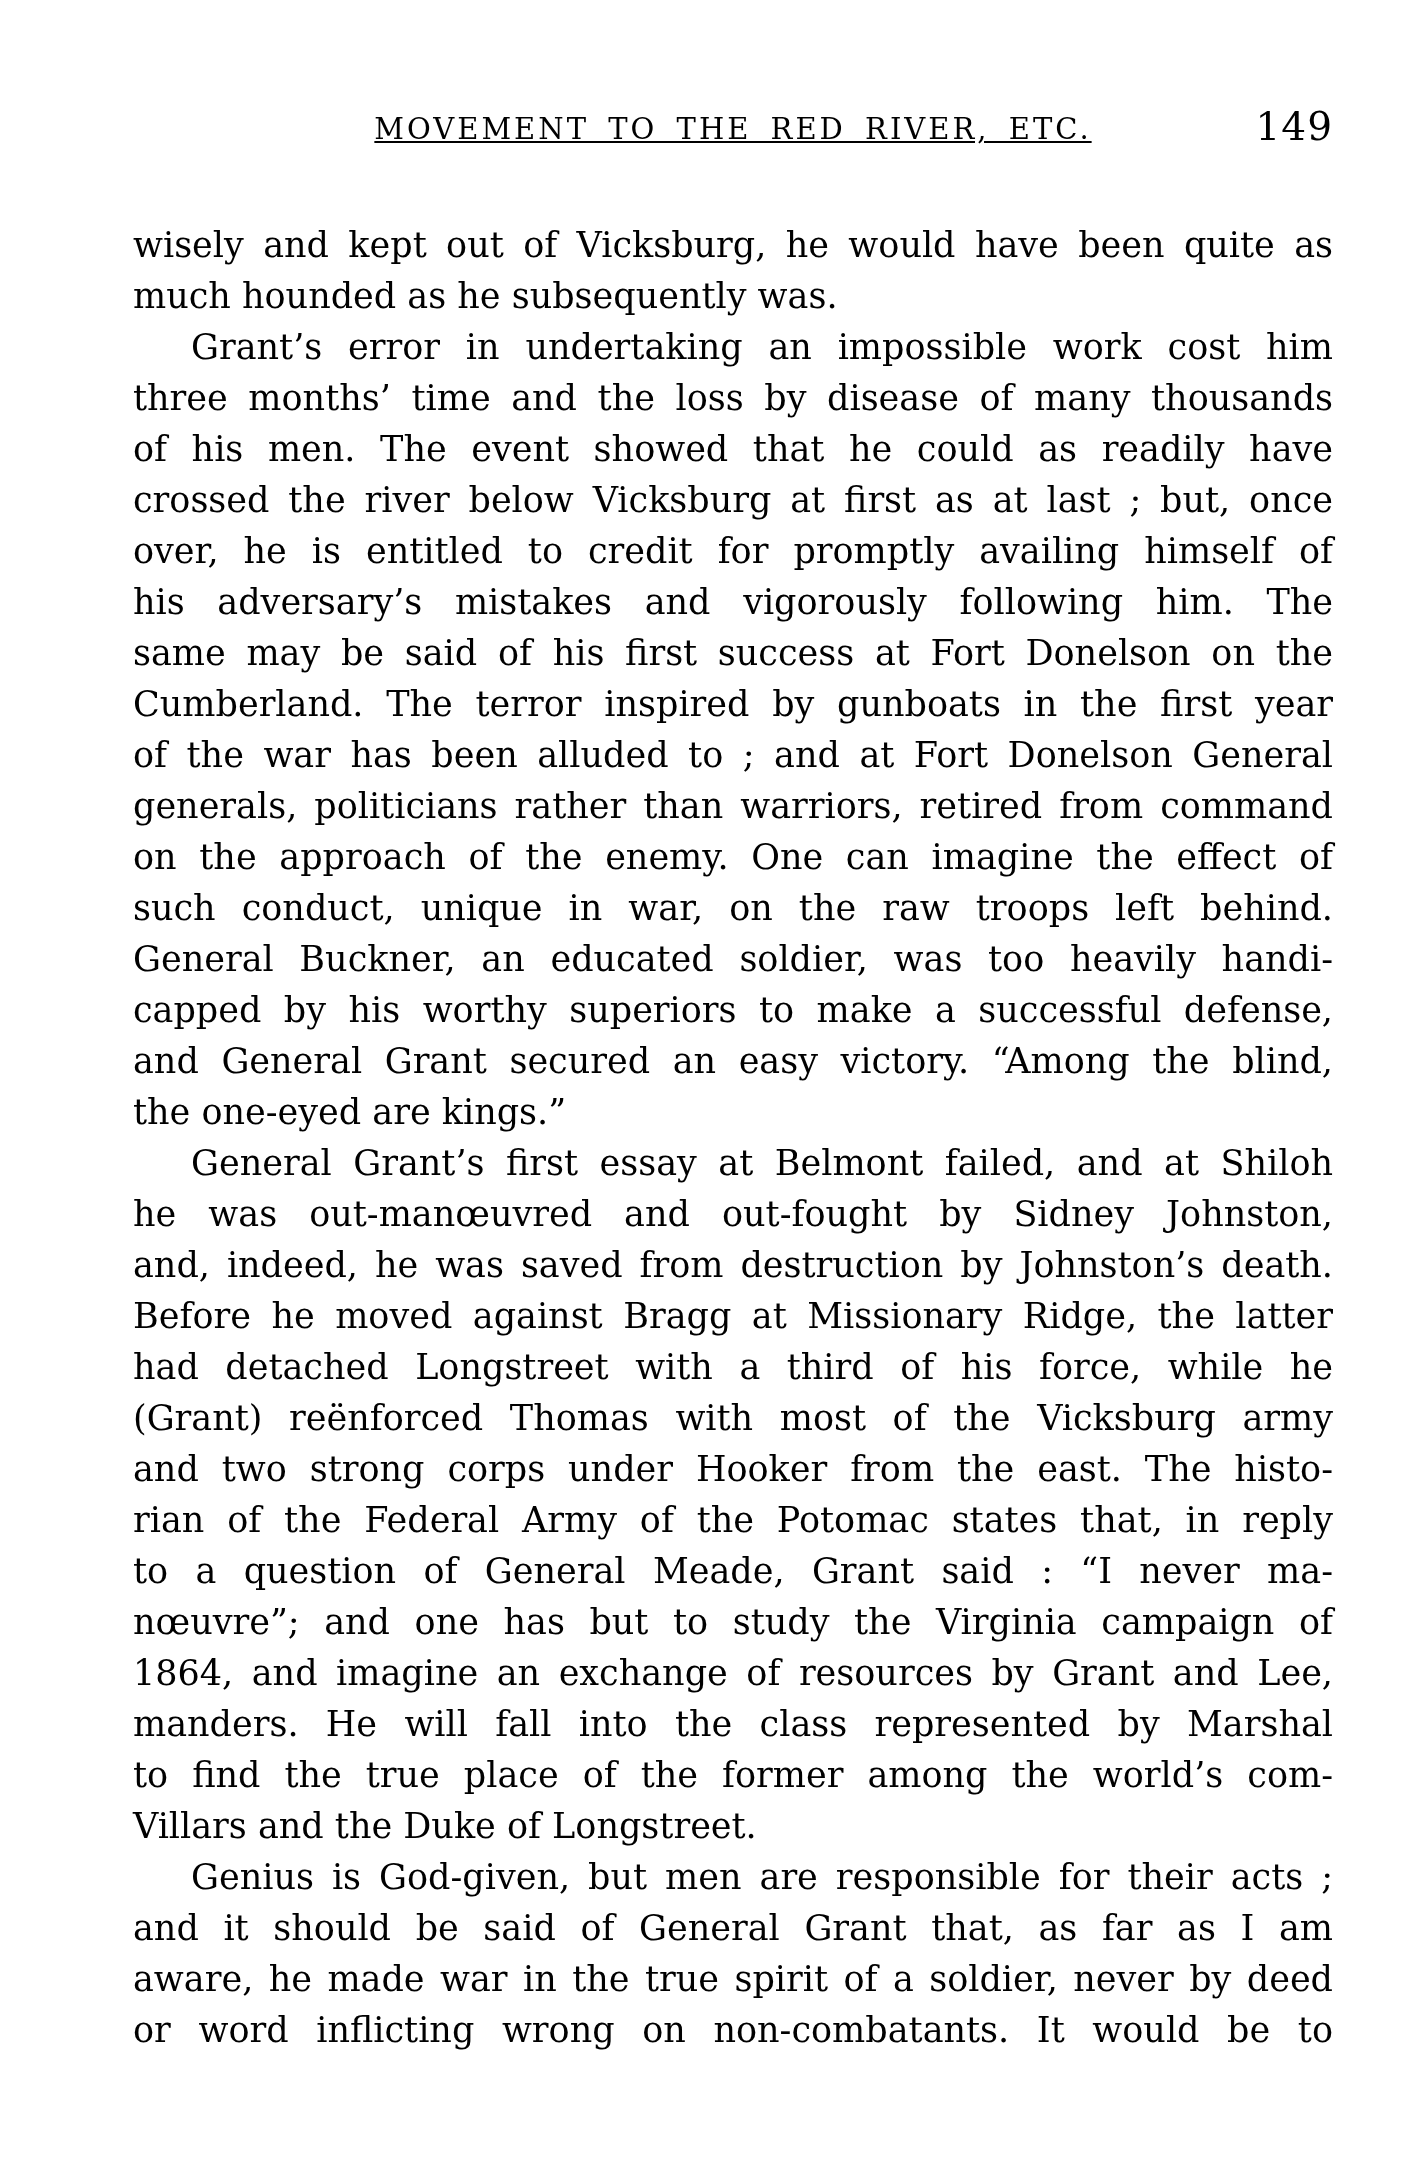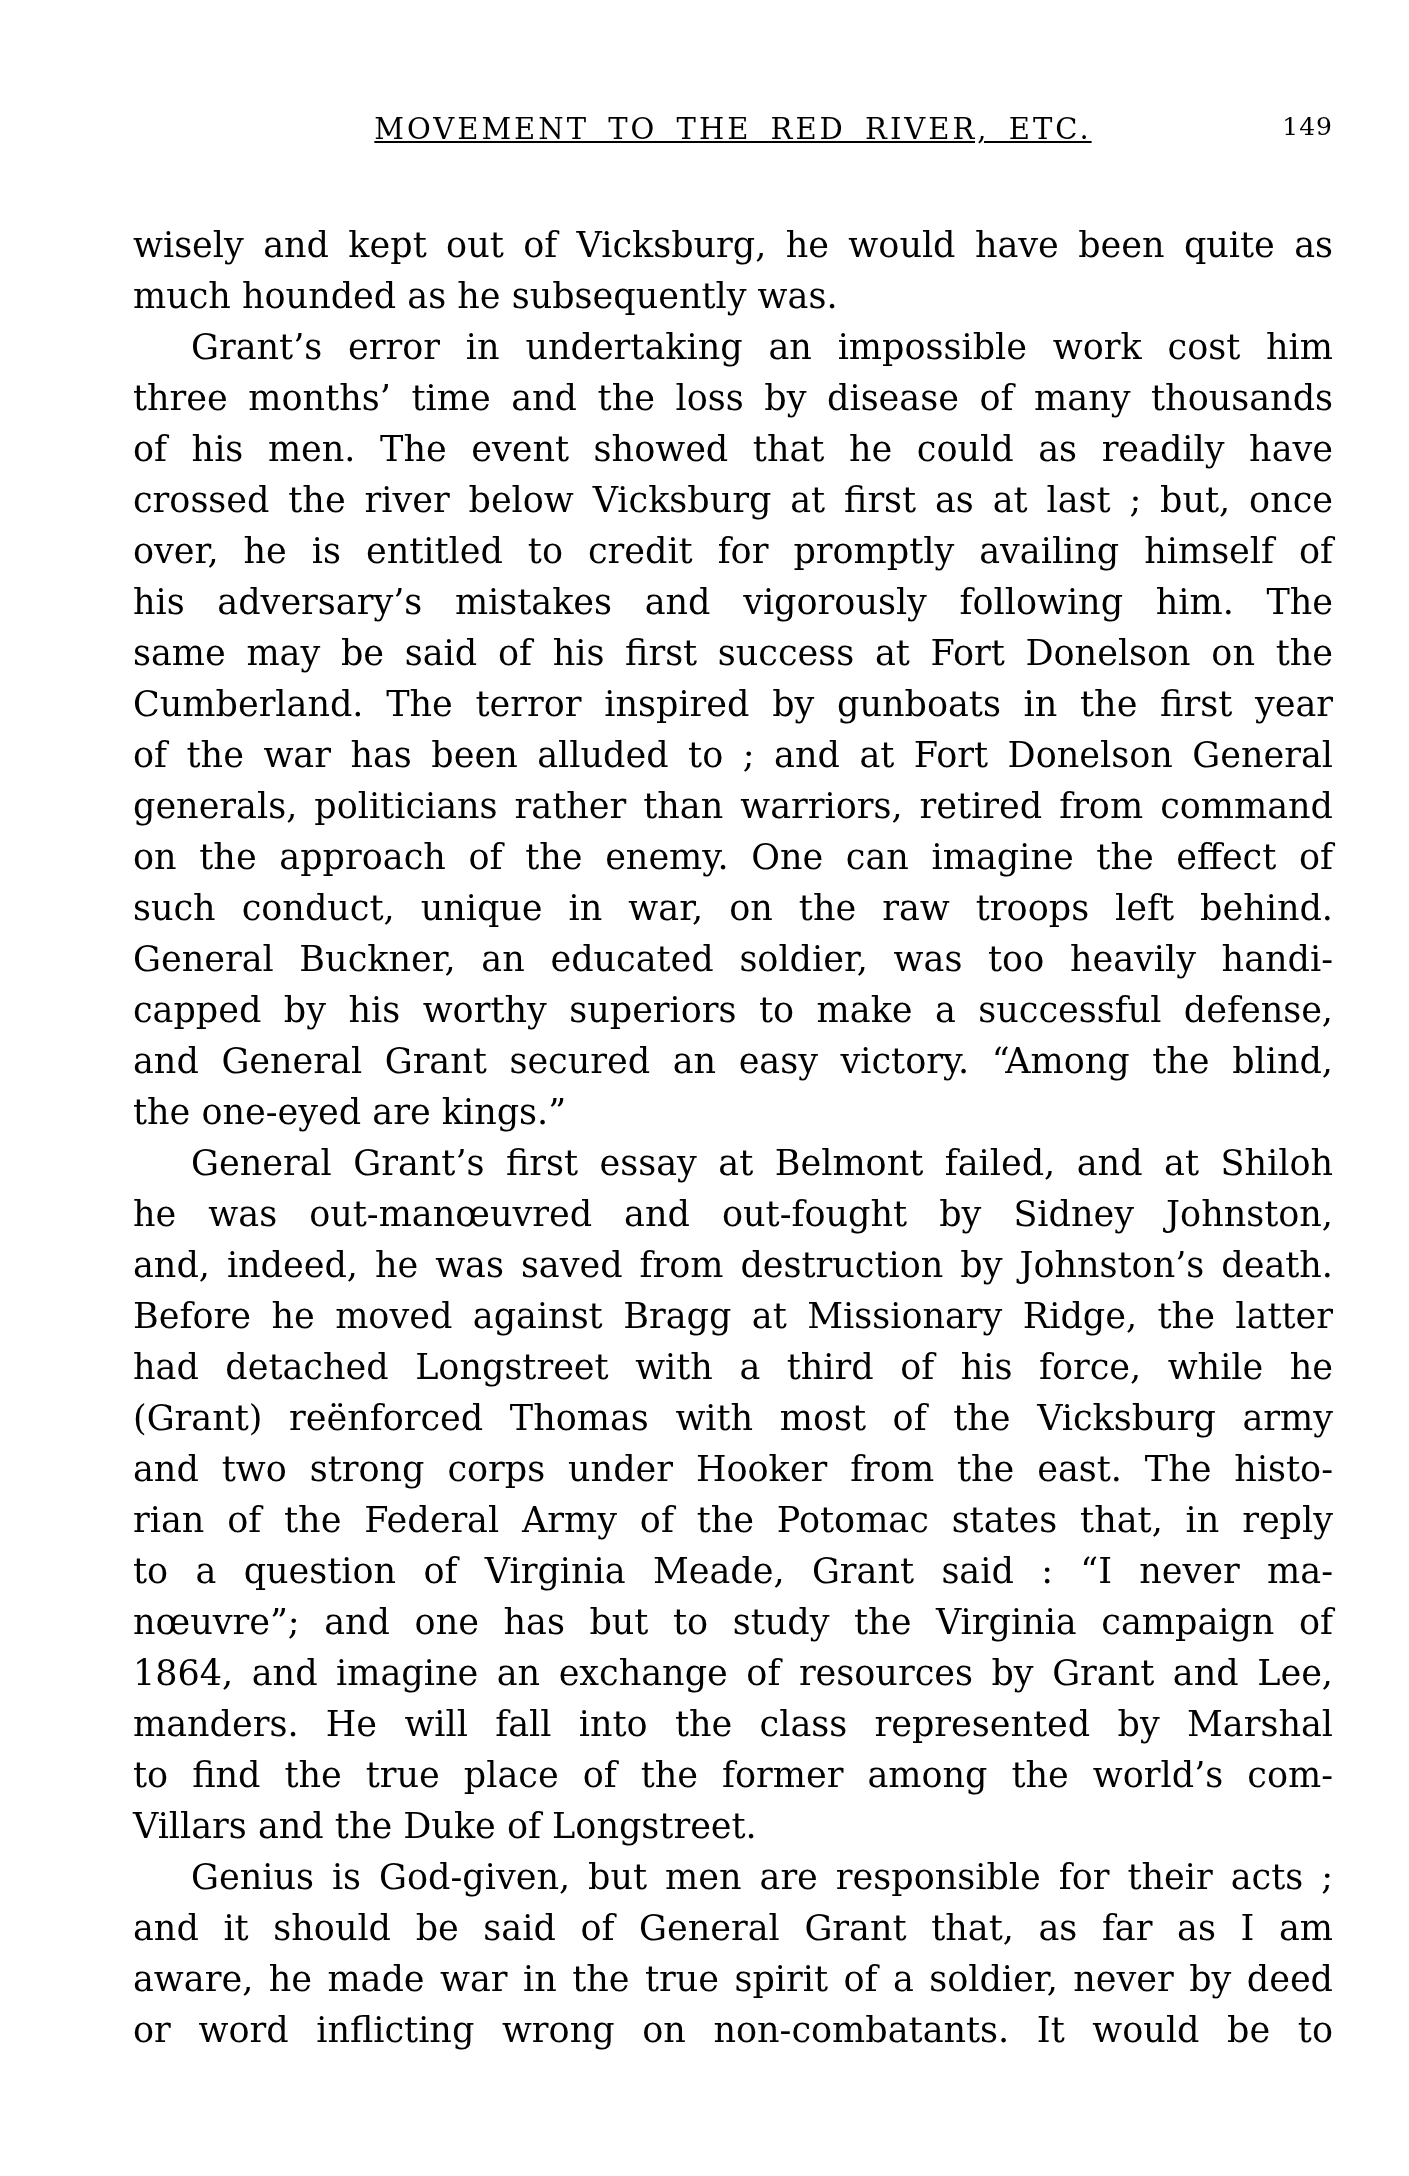--- a/index.html
+++ b/index.html
@@ -30,23 +30,23 @@
     width: 100%;
     text-align: center;
     font-size: 29px;
     letter-spacing: 3px;
     word-spacing: 7px;
     white-space: nowrap;
     text-decoration: underline;
   }
   .page-number {
     position: absolute;
-    top: 12px;
+    top: 4px;
     right: 0;
-    font-size: 25px;
+    font-size: 39px;
     letter-spacing: 1px;
   }
   .text-block {
     position: absolute;
     top: 220px;
     left: 133px;
     width: 1200px;
     font-size: 35px;
     line-height: 51px;
   }
@@ -98,21 +98,21 @@
       </div>
       <div class="paragraph">
         <div class="line indent">General Grant’s first essay at Belmont failed, and at Shiloh</div>
         <div class="line">he was out-manœuvred and out-fought by Sidney Johnston,</div>
         <div class="line">and, indeed, he was saved from destruction by Johnston’s death.</div>
         <div class="line">Before he moved against Bragg at Missionary Ridge, the latter</div>
         <div class="line">had detached Longstreet with a third of his force, while he</div>
         <div class="line">(Grant) reënforced Thomas with most of the Vicksburg army</div>
         <div class="line">and two strong corps under Hooker from the east.  The histo-</div>
         <div class="line">rian of the Federal Army of the Potomac states that, in reply</div>
-        <div class="line">to a question of Virginia Meade, Grant said : “I never ma-</div>
+        <div class="line">to a question of General Meade, Grant said : “I never ma-</div>
         <div class="line">nœuvre”; and one has but to study the Virginia campaign of</div>
         <div class="line">1864, and imagine an exchange of resources by Grant and Lee,</div>
         <div class="line">manders.  He will fall into the class represented by Marshal</div>
         <div class="line">to find the true place of the former among the world’s com-</div>
         <div class="line end">Villars and the Duke of Longstreet.</div>
       </div>
       <div class="paragraph">
         <div class="line indent">Genius is God-given, but men are responsible for their acts ;</div>
         <div class="line">and it should be said of General Grant that, as far as I am</div>
         <div class="line">aware, he made war in the true spirit of a soldier, never by deed</div>

